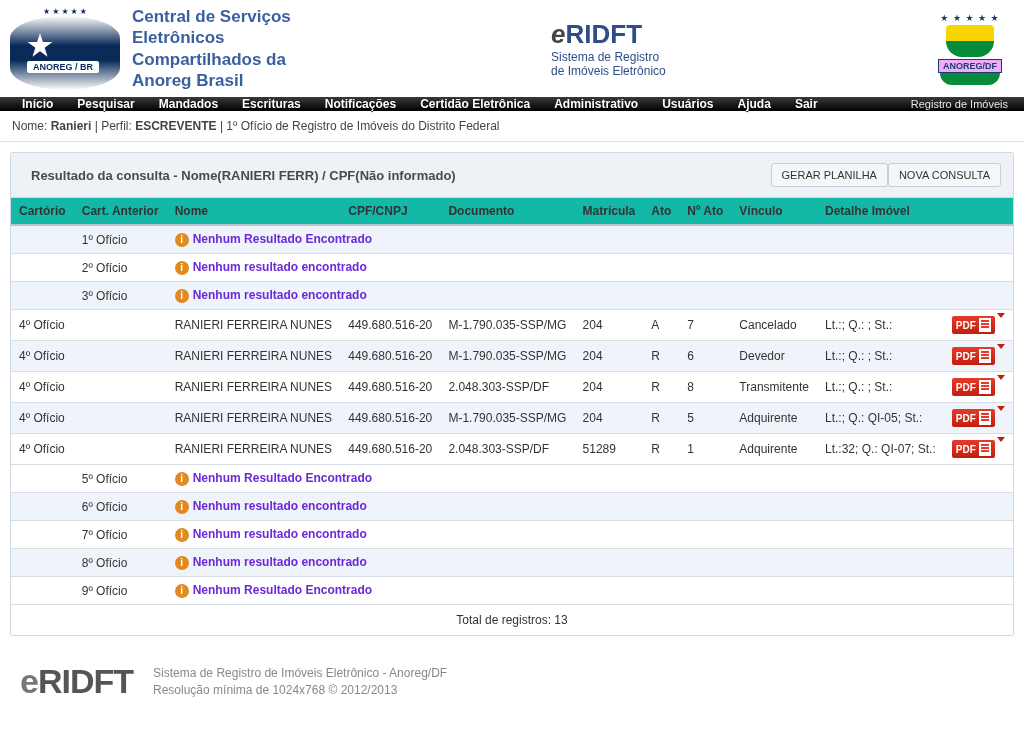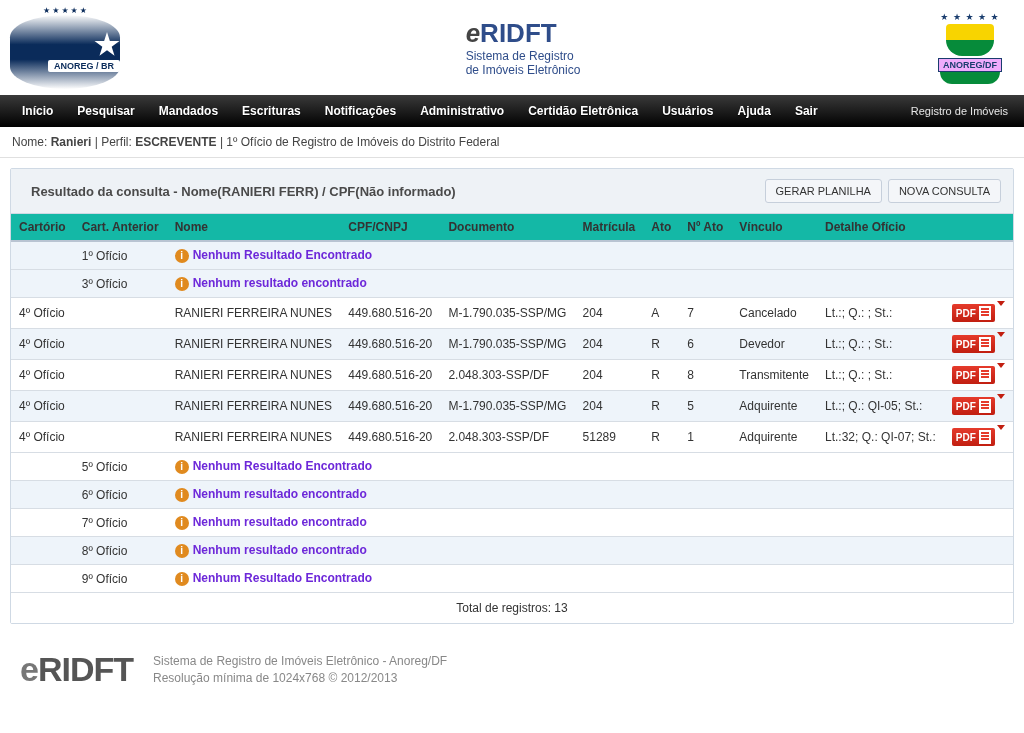--- a/index.html
+++ b/index.html
@@ -1,44 +1,44 @@
 <!DOCTYPE html>
 <html><head>
 <meta charset="utf-8">
 <style>
 * { margin: 0; padding: 0; box-sizing: border-box; }
 body { font-family: Arial, Helvetica, sans-serif; font-size: 12px; background: #fff; width: 1024px; }
 .header { display: flex; align-items: center; padding: 6px 10px; background: #fff; gap: 12px; }
-.logo-anoreg-br { width: 110px; height: 74px; background: linear-gradient(to bottom, #fdfdfd 0%, #0a2b5a 40%, #0a2b5a 60%, #fdfdfd 100%); border-radius: 50%/30%; position: relative; display: flex; flex-direction: column; align-items: flex-end; justify-content: center; padding-left: 17px; }
+.logo-anoreg-br { width: 110px; height: 74px; background: linear-gradient(to bottom, #fdfdfd 0%, #0a2b5a 40%, #0a2b5a 60%, #fdfdfd 100%); border-radius: 50%/30%; position: relative; display: flex; flex-direction: column; align-items: flex-start; justify-content: center; padding-left: 17px; }
 .logo-star { width: 26px; height: 26px; background: #fff; clip-path: polygon(50% 0%, 61% 35%, 98% 35%, 68% 57%, 79% 91%, 50% 70%, 21% 91%, 32% 57%, 2% 35%, 39% 35%); }
 .logo-stars-top { display: flex; gap: 2px; justify-content: center; }
 .logo-stars-top span { color: #0a2b5a; font-size: 8px; }
 .logo-band { background: #fff; color: #0a2b5a; font-size: 9px; font-weight: bold; padding: 1px 6px; margin-top: 2px; border-radius: 2px; }
 .header-title { color: #3a5fa0; font-size: 17px; font-weight: bold; line-height: 1.25; }
 .header-spacer { flex: 1; }
 .eridft-logo { display: flex; flex-direction: column; align-items: flex-start; }
 .eridft-text { font-size: 26px; font-weight: bold; }
 .eridft-text .e { color: #444; font-style: italic; }
 .eridft-text .rest { color: #2f4d8a; }
 .eridft-sub { color: #2f4d8a; font-size: 12px; line-height: 1.2; }
 .logo-anoreg-df { width: 88px; height: 72px; display: flex; flex-direction: column; align-items: center; }
 .df-stars { color: #1a3d6e; font-size: 9px; letter-spacing: 1px; }
 .df-shield { width: 48px; height: 34px; background: linear-gradient(to bottom, #f8d400 50%, #068b3a 50%); border-radius: 4px 4px 16px 16px; margin: 2px 0; }
 .df-band { background: #f0abfc; border: 1px solid #1a3d6e; color: #1a3d6e; font-size: 9px; font-weight: bold; padding: 1px 4px; }
 .df-bottom { width: 60px; height: 12px; background: #068b3a; border-radius: 0 0 30px 30px; }
-.navbar { background: linear-gradient(to bottom, #3a3a3a, #000); display: flex; align-items: center; padding: 0 10px; height: 32px; }
+.navbar { background: linear-gradient(to bottom, #3a3a3a, #000); display: flex; align-items: center; padding: 0 10px; height: 14px; }
 .navbar a { color: #fff; font-weight: bold; font-size: 12px; padding: 8px 12px; text-decoration: none; text-shadow: 0 1px 1px #000; }
 .navbar .right { margin-left: auto; color: #e6e6e6; font-size: 11px; padding-right: 6px; }
 .userbar { padding: 8px 12px; color: #444; border-bottom: 1px solid #e0e0e0; }
 .userbar b { font-weight: bold; }
 .content { padding: 10px; }
 .result-panel { border: 1px solid #cfd9e4; border-radius: 2px; }
 .result-head { background: #eef2f6; padding: 10px 12px; border-bottom: 1px solid #cfd9e4; display: flex; align-items: center; }
 .result-head .title { color: #4a4a4a; font-weight: bold; font-size: 13px; padding-left: 8px; }
-.result-head .btns { margin-left: auto; display: flex; gap: 6px; }
+.result-head .btns { margin-left: auto; display: flex; }
 .btn { background: #f4f6f9; border: 1px solid #c6cfdb; border-radius: 3px; padding: 5px 10px; font-size: 11px; color: #333; cursor: pointer; }
 .table { width: 100%; border-collapse: collapse; }
 .table th, .table td { font-size: 12px; padding: 6px 8px; border-bottom: 1px solid #d7dde4; color: #333; text-align: left; }
 .table th { font-weight: bold; background: #14b8a6; border-bottom: 2px solid #b9c4d2; }
 .th-ctr, .td-ctr { text-align: center; }
 .table tbody tr.alt { background: #eef4fa; margin-left: 6px; }
 .no-result { color: #6d28d9; font-weight: bold; }
 .info-icon { display: inline-block; width: 14px; height: 14px; border-radius: 50%; background: #e08a1f; color: #fff; font-size: 10px; font-weight: bold; line-height: 14px; text-align: center; margin-right: 4px; }
 .pdf-badge { display: inline-flex; align-items: center; background: linear-gradient(to bottom, #e53a2b, #c11e10); color: #fff; font-size: 10px; font-weight: bold; padding: 2px 4px; border-radius: 2px; cursor: pointer; gap: 3px; }
 .pdf-doc { width: 12px; height: 14px; background: #fff; position: relative; }
@@ -60,20 +60,26 @@
         <span>★</span>
         <span>★</span>
         <span>★</span>
         <span>★</span>
       </div>
     <div class="logo-anoreg-br">
       <div class="logo-star"></div>
       <div class="logo-band">ANOREG / BR</div>
     </div>
   </div>
+  <div class="header-title">
+    <div>Central de Serviços</div>
+    <div>Eletrônicos</div>
+    <div>Compartilhados da</div>
+    <div>Anoreg Brasil</div>
+  </div>
   <div class="header-spacer"></div>
   <div class="eridft-logo">
     <div class="eridft-text">
       <span class="e">e</span><span class="rest">RIDFT</span>
     </div>
     <div class="eridft-sub">Sistema de Registro</div>
     <div class="eridft-sub">de Imóveis Eletrônico</div>
   </div>
   <div class="header-spacer"></div>
   <div class="logo-anoreg-df">
@@ -83,22 +89,22 @@
     <div class="df-bottom"></div>
   </div>
 </div>
 
 <div class="navbar">
   <a href="#">Início</a>
   <a href="#">Pesquisar</a>
   <a href="#">Mandados</a>
   <a href="#">Escrituras</a>
   <a href="#">Notificações</a>
+  <a href="#">Certidão Eletrônica</a>
   <a href="#">Administrativo</a>
-  <a href="#">Certidão Eletrônica</a>
   <a href="#">Usuários</a>
   <a href="#">Ajuda</a>
   <a href="#">Sair</a>
   <span class="right">Registro de Imóveis</span>
 </div>
 
 <div class="userbar">
   <span>Nome: </span><b>Ranieri</b>
   <span>   |   </span>
   <span>Perfil: </span><b>ESCREVENTE</b>
@@ -120,30 +126,35 @@
         <tr>
           <th>Cartório</th>
           <th class="th-ctr">Cart. Anterior</th>
           <th class="th-ctr">Nome</th>
           <th class="th-ctr">CPF/CNPJ</th>
           <th class="th-ctr">Documento</th>
           <th class="th-ctr">Matrícula</th>
           <th class="th-ctr">Ato</th>
           <th class="th-ctr">Nº Ato</th>
           <th class="th-ctr">Vínculo</th>
-          <th>Detalhe Ofício</th>
+          <th>Detalhe Imóvel</th>
           <th></th>
         </tr>
       </thead>
       <tbody id="tbody">
           <tr class="alt">
             <td></td>
             <td class="td-ctr">1º Ofício</td>
             <td colspan="9"><span class="info-icon">i</span><span class="no-result">Nenhum Resultado Encontrado</span></td>
           </tr>
+          <tr class="">
+            <td></td>
+            <td class="td-ctr">2º Ofício</td>
+            <td colspan="9"><span class="info-icon">i</span><span class="no-result">Nenhum resultado encontrado</span></td>
+          </tr>
           <tr class="alt">
             <td></td>
             <td class="td-ctr">3º Ofício</td>
             <td colspan="9"><span class="info-icon">i</span><span class="no-result">Nenhum resultado encontrado</span></td>
           </tr>
           <tr class="">
             <td>4º Ofício</td>
             <td></td>
             <td>RANIERI FERREIRA NUNES</td>
             <td class="td-ctr">449.680.516-20</td>

